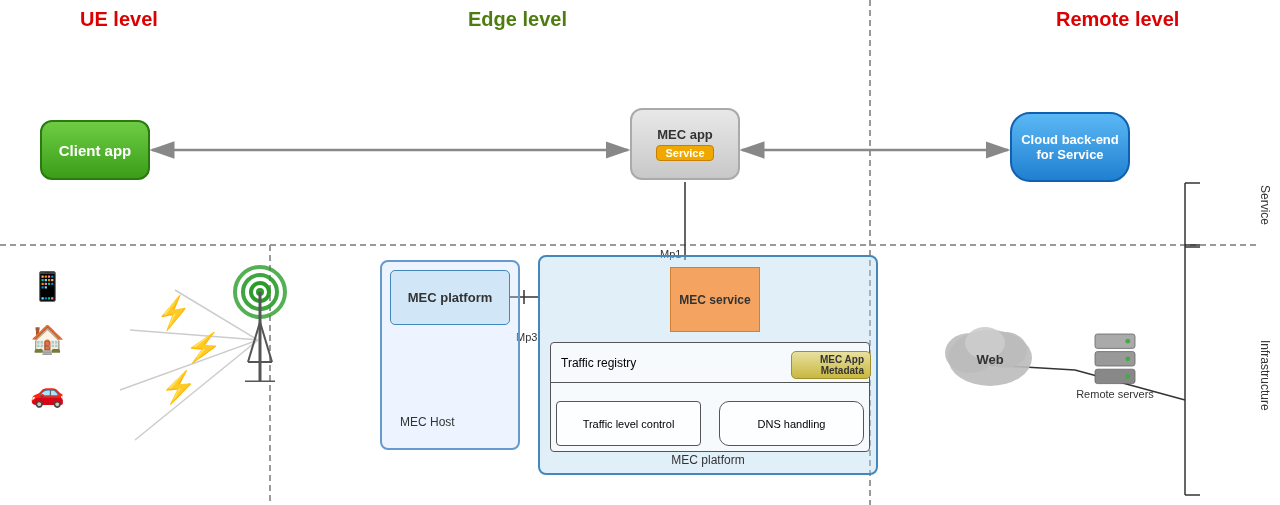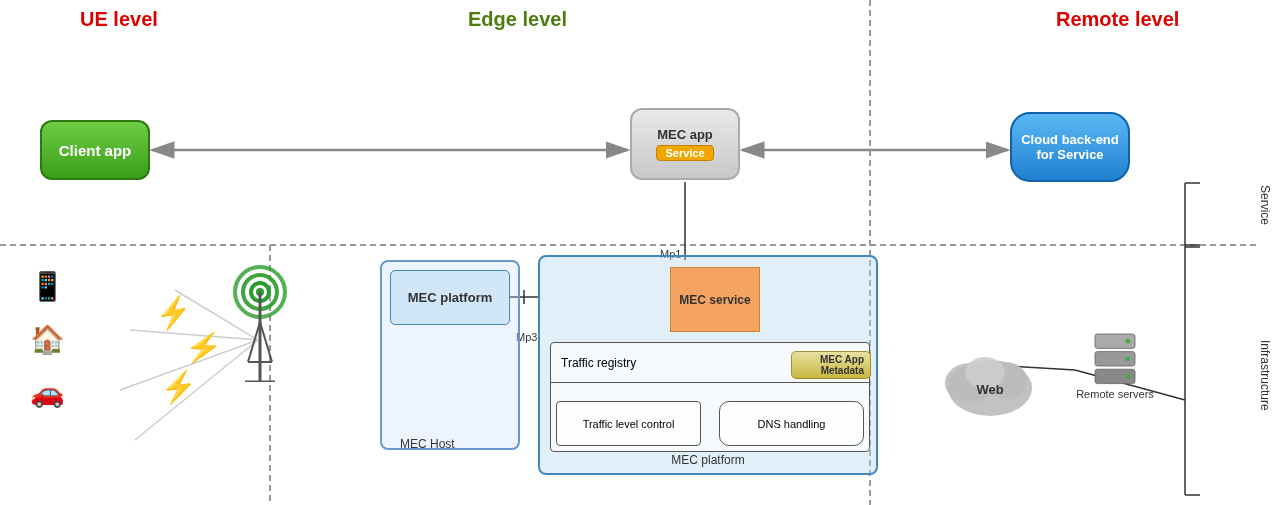--- a/index.html
+++ b/index.html
@@ -100,21 +100,20 @@
       border-radius: 8px;
       background: rgba(200,220,255,0.3);
     }
 
     .mec-host-label {
       position: absolute;
       top: 415px;
       left: 400px;
       font-size: 12px;
       color: #333;
-      margin-top: 22px;
     }
 
     .mec-platform-inner {
       position: absolute;
       top: 255px;
       left: 538px;
       width: 340px;
       height: 220px;
       border: 2px solid #4488bb;
       border-radius: 8px;
@@ -238,21 +237,21 @@
       justify-content: center;
       text-align: center;
       font-size: 13px;
       font-weight: bold;
       color: #333;
     }
 
     
     .web-cloud {
       position: absolute;
-      top: 338px;
+      top: 308px;
       left: 940px;
       width: 100px;
       height: 80px;
     }
 
     .remote-servers {
       position: absolute;
       top: 330px;
       left: 1075px;
       width: 80px;

